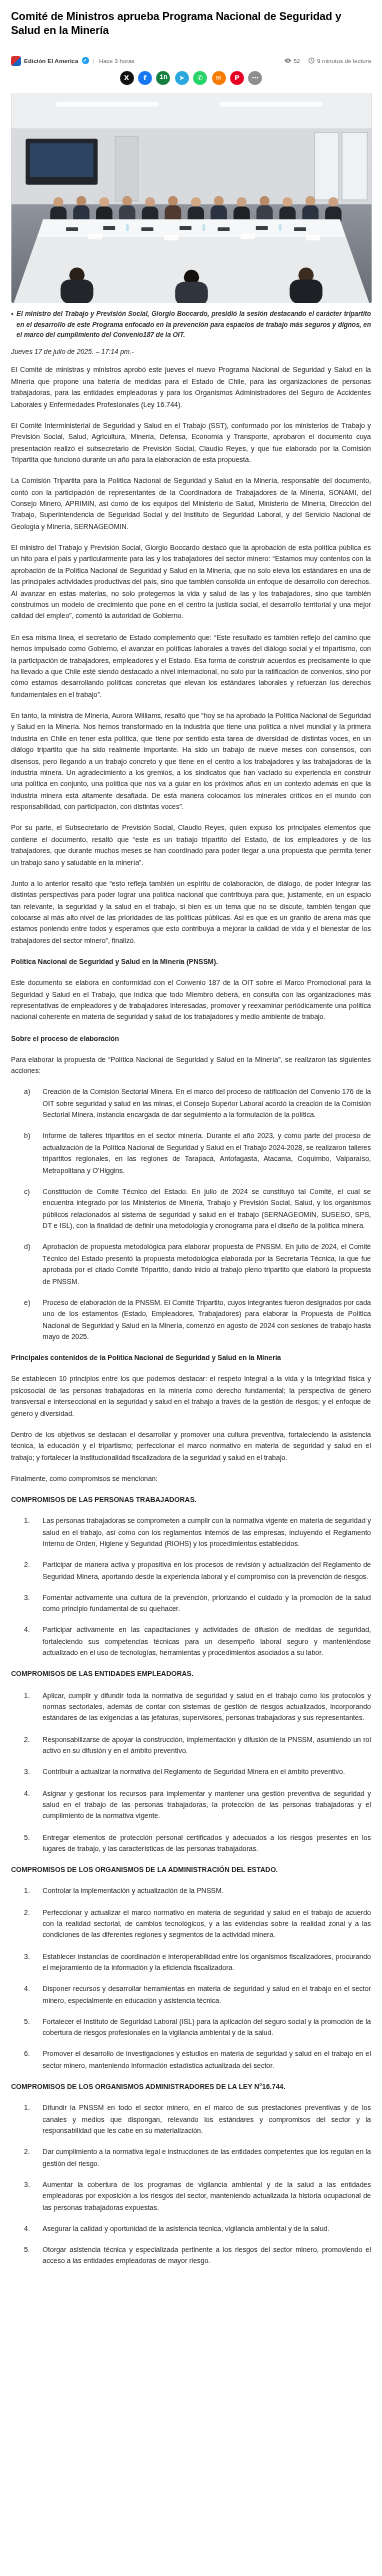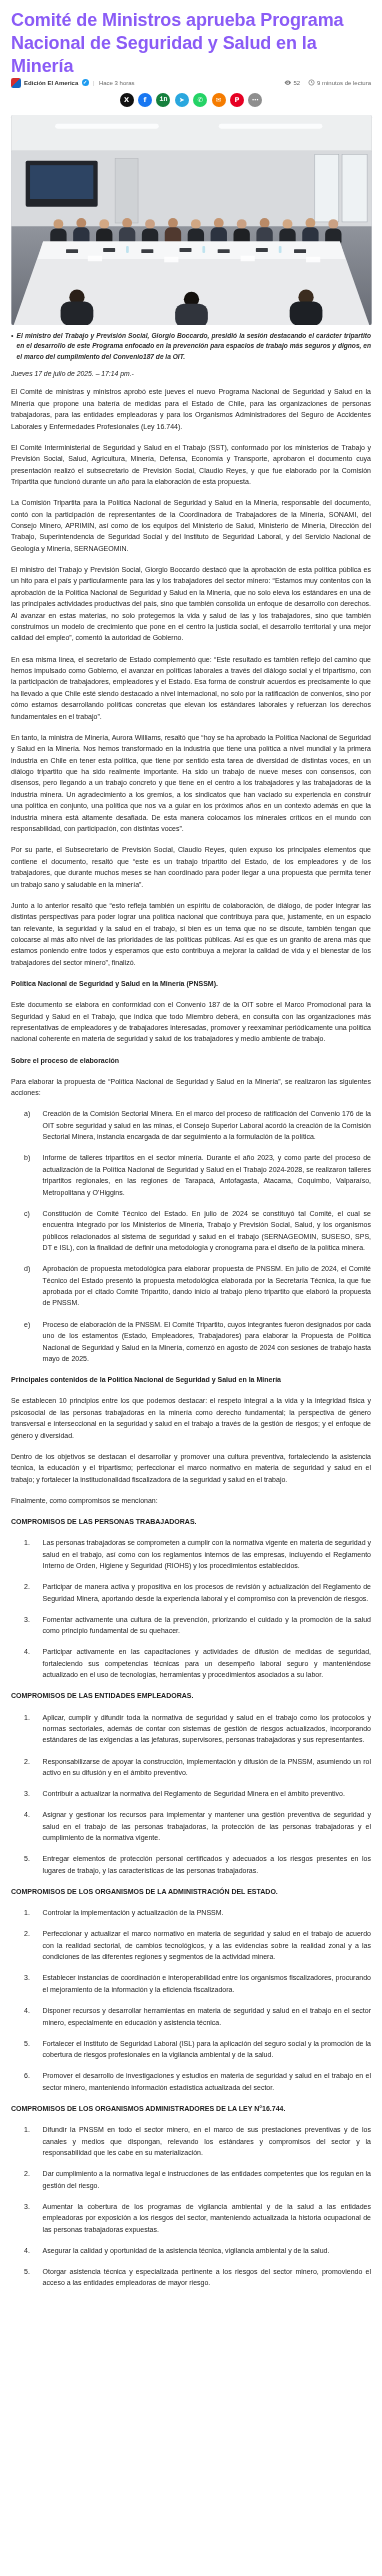--- a/index.html
+++ b/index.html
@@ -4,22 +4,22 @@
 <style>
   * { margin:0; padding:0; box-sizing:border-box; }
   html { background:#ffffff; }
   body {
     width:382px; min-height:2576px; margin:0 auto;
     font-family:"Liberation Sans", sans-serif;
     background:#ffffff; color:#1d1d1d;
   }
   .page { padding:8.7px 11px 27px; }
   .title {
-    font-size:18px; line-height:1.28; font-weight:700; color:#8b5cf6;
-    margin-bottom:0; letter-spacing:-0.1px;
+    font-size:11px; line-height:1.28; font-weight:700; color:#000000;
+    margin-bottom:19px; letter-spacing:-0.1px;
   }
   .byline {
     display:flex; align-items:center; justify-content:space-between;
     font-size:6px; color:#6a6a6a; margin-bottom:5.5px;
   }
   .byline-left { display:flex; align-items:center; gap:3.3px; }
   .logo {
     width:9.8px; height:9.8px; border-radius:2.2px; display:inline-block;
     background:linear-gradient(135deg,#d32f2f 0 50%,#1565c0 50% 100%);
   }

